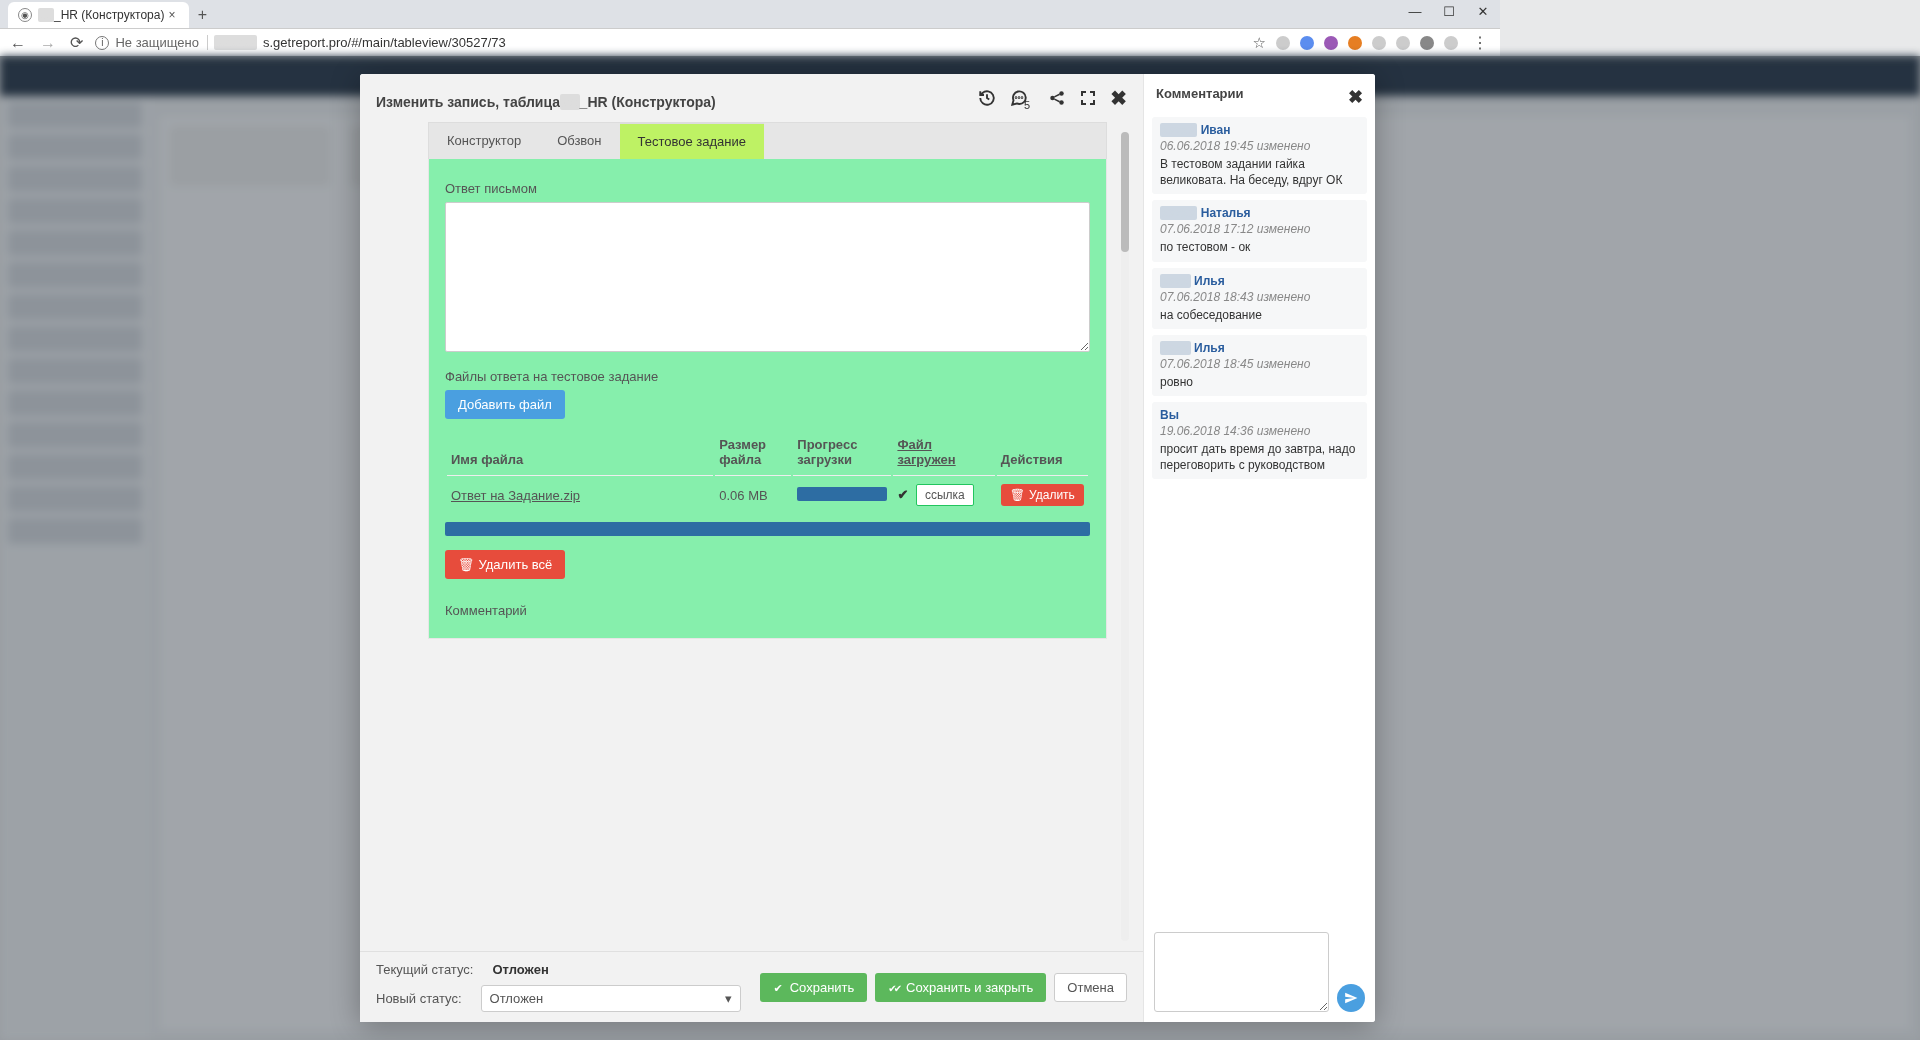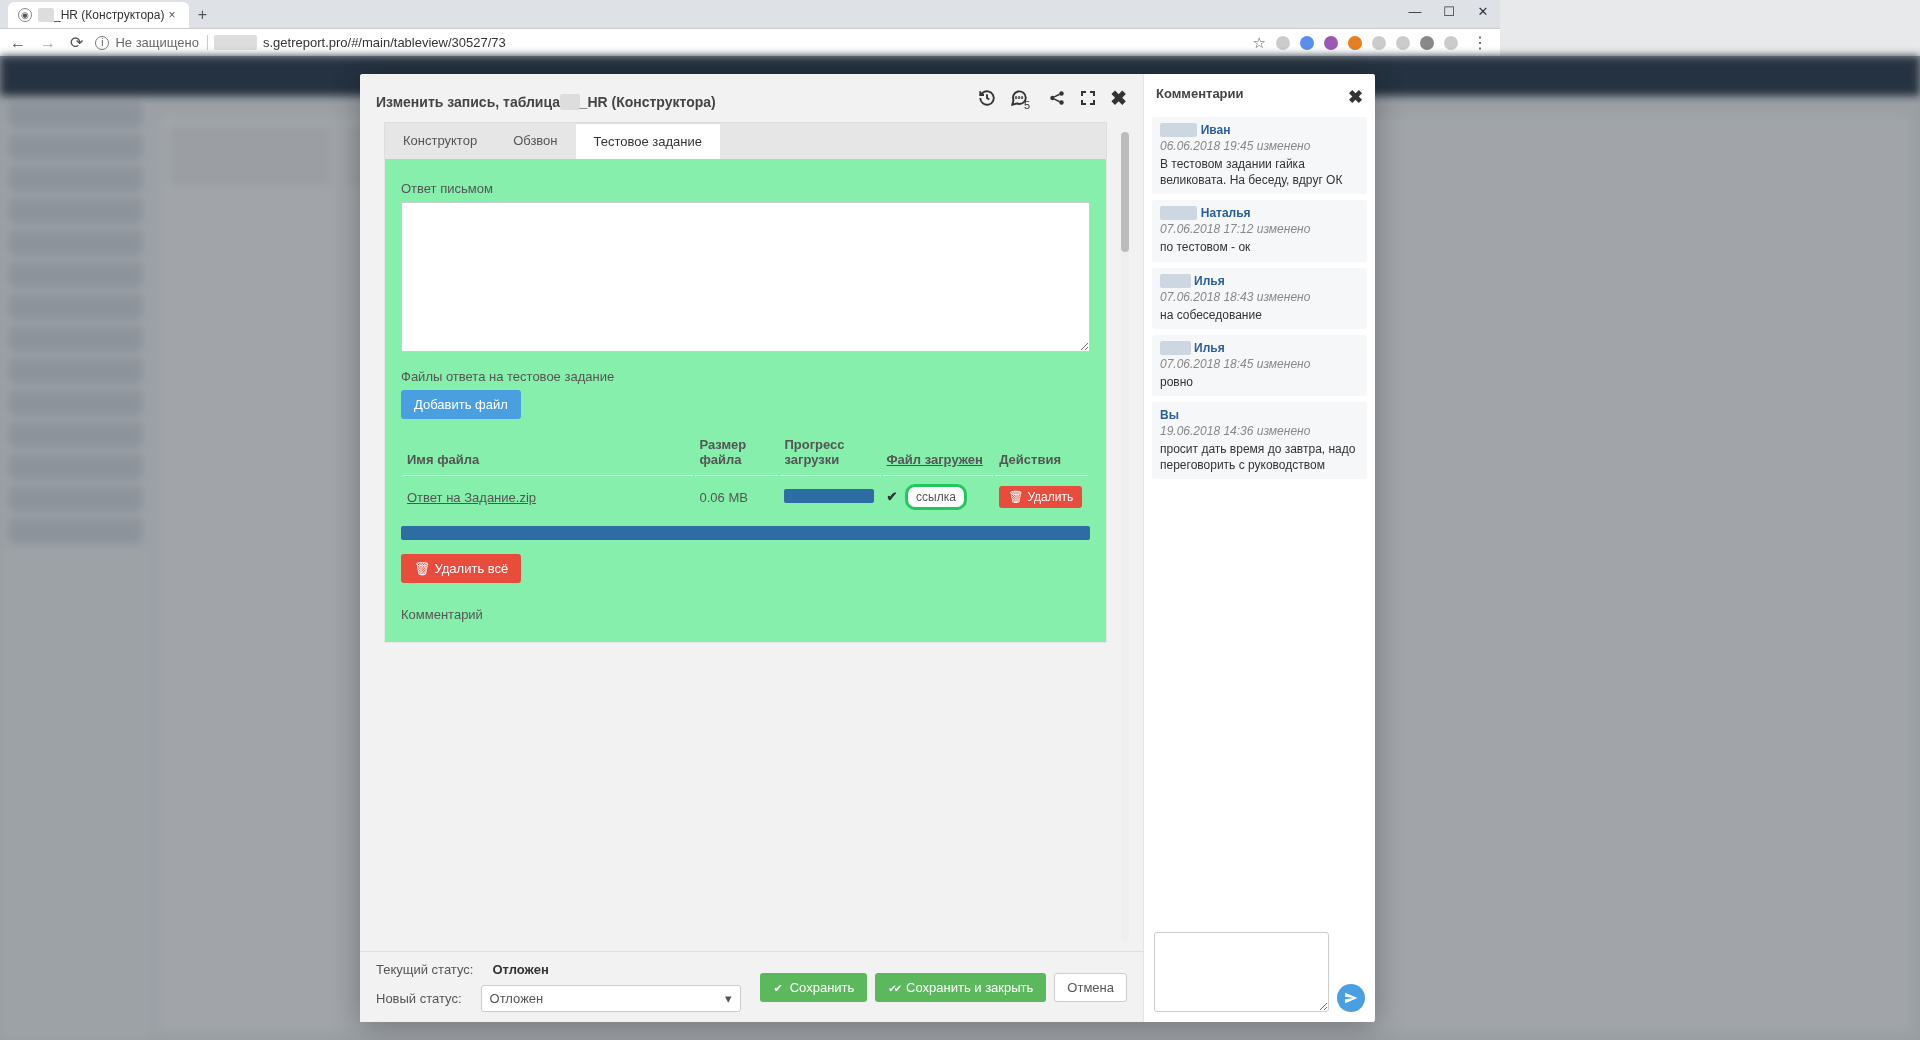--- a/index.html
+++ b/index.html
@@ -40,39 +40,39 @@
 
   
   .modal-wrap { position:absolute; top:74px; left:360px; width:1015px; bottom:18px; display:flex; background:#fff; border-radius:3px; box-shadow:0 4px 30px rgba(0,0,0,0.3); }
   .modal-main { flex:1; background:#f2f2f2; display:flex; flex-direction:column; border-radius:3px 0 0 3px; position:relative; }
   .modal-header { padding:12px 16px; display:flex; align-items:flex-end; color:#444; font-weight:600; font-size:14px; }
   .modal-header .blur-part { background:#ddd; color:#ddd; border-radius:2px; padding:0 2px; }
   .modal-header-icons { margin-left:auto; display:flex; align-items:center; gap:14px; color:#333; font-size:17px; font-weight:bold; }
   .modal-header-icons .icon { cursor:pointer; }
   .modal-header-icons .comment-count { font-size:11px; font-weight:normal; position:relative; top:4px; left:-4px; }
 
-  .modal-body { flex:1; padding:0 24px; overflow-y:auto; position:relative; }
+  .modal-body { flex:1; padding:0 24px; overflow-y:auto; position:relative;margin-left:44px; }
   .modal-body-inner { position:relative; padding-right:12px; }
   .scroll-indicator { position:absolute; right:14px; top:10px; bottom:10px; width:8px; background:#eee; border-radius:4px; }
   .scroll-thumb { position:absolute; top:0; width:8px; height:120px; background:#bbb; border-radius:4px; }
 
   .tabs-row { display:flex; background:#e6e6e6; border:1px solid #ddd; border-bottom:none; }
   .tab-item { padding:10px 18px; color:#555; font-size:13px; cursor:pointer; }
-  .tab-item.active { background:#ffffff; border-top:1px solid #ddd; color:#333; }
+  .tab-item.active { background:#bef264; border-top:1px solid #ddd; color:#333; }
   .tab-content { background:#86efac; border:1px solid #e6e6e6; border-top:none; padding:14px 16px; }
 
   .form-label { color:#555; font-size:13px; margin-bottom:6px; margin-top:8px; display:block; }
   .textarea { width:100%; height:150px; border:1px solid #ccc; border-radius:2px; resize:vertical; padding:6px; font-family:inherit; }
   .btn { display:inline-flex; align-items:center; gap:4px; padding:6px 12px; border-radius:3px; font-size:13px; border:1px solid transparent; cursor:pointer; }
   .btn-blue { background:#4a9fe0; color:#fff; }
   .btn-red { background:#e74c3c; color:#fff; }
   .btn-red-sm { background:#e74c3c; color:#fff; padding:3px 8px; font-size:12px; }
   .btn-green { background:#5cb85c; color:#fff; }
   .btn-default { background:#fff; color:#555; border-color:#ccc; }
-  .btn-default-sm { background:#fff; color:#555; border:3px solid #22c55e; padding:3px 8px; font-size:12px; border-radius:10px; }
+  .btn-default-sm { background:#fff; color:#555; border:1px solid #22c55e; padding:3px 8px; font-size:12px; border-radius:2px; }
 
   .file-table { width:100%; margin-top:10px; font-size:13px; }
   .file-table th { text-align:left; color:#555; font-weight:600; padding:6px 4px; vertical-align:bottom; font-size:13px; }
   .file-table td { padding:8px 4px; color:#555; border-top:1px solid #eee; vertical-align:middle; }
   .file-link { text-decoration:underline; color:#555; }
   .progress-bar { width:90px; height:14px; background:#2d6da3; border-radius:2px; display:inline-block; }
   .progress-full { width:100%; height:14px; background:#2d6da3; border-radius:2px; margin-top:6px; }
   .check { color:#333; font-weight:bold; margin-right:4px; }
 
   .modal-footer { border-top:1px solid #e0e0e0; padding:10px 16px; display:flex; align-items:center; gap:14px; background:#f2f2f2; }

